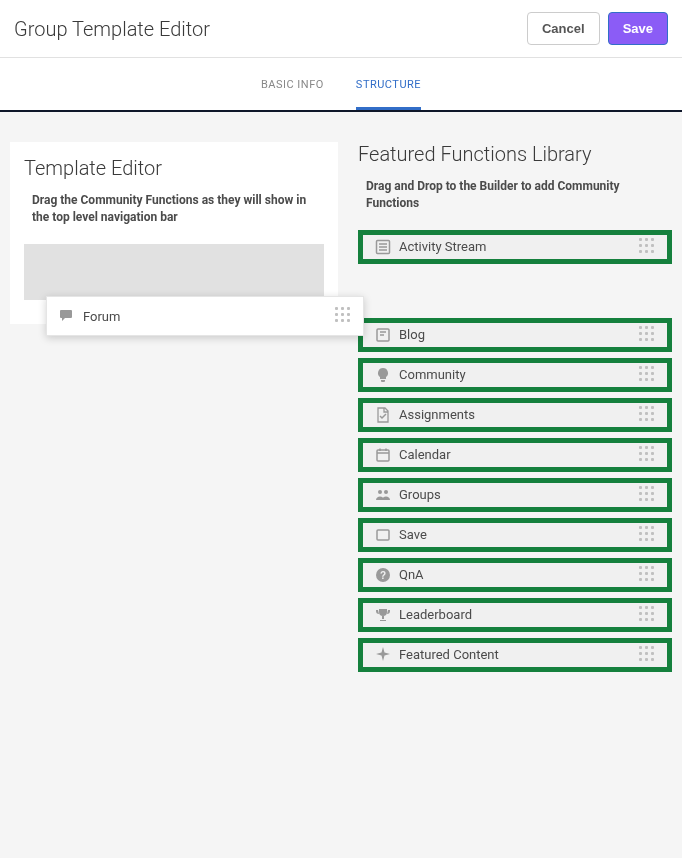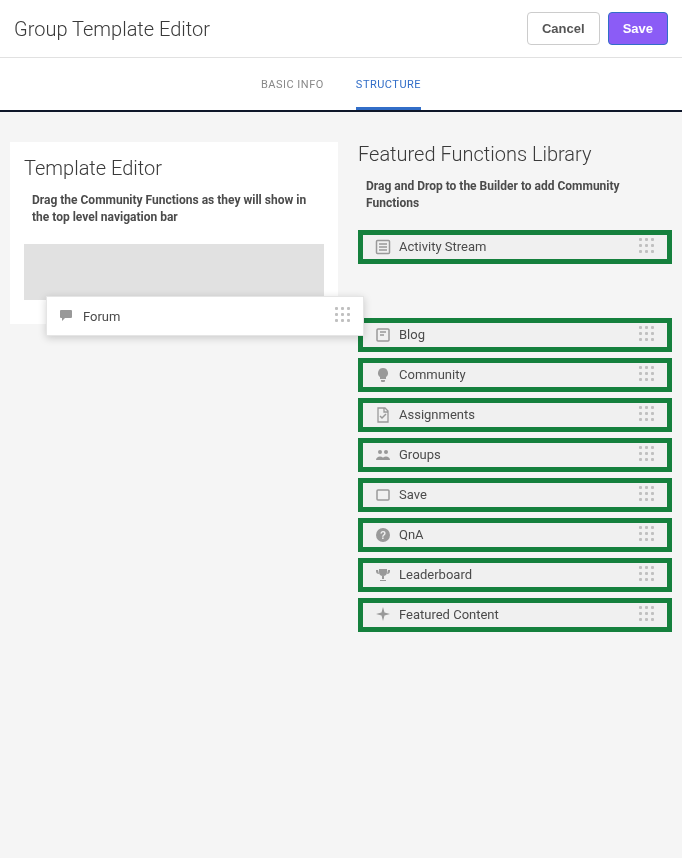--- a/index.html
+++ b/index.html
@@ -256,20 +256,42 @@
             <i></i>
             <i></i>
             <i></i>
             <i></i>
             <i></i>
             <i></i>
           </span>
         </div>
         <div class="drag-item">
           <span class="icon">
+            <svg width="16" height="16" viewBox="0 0 16 16" fill="none" stroke="#999" stroke-width="1.5">
+              <rect x="2" y="3" width="12" height="11" rx="1"></rect>
+              <line x1="2" y1="6" x2="14" y2="6"></line>
+              <line x1="5" y1="1.5" x2="5" y2="4"></line>
+              <line x1="11" y1="1.5" x2="11" y2="4"></line>
+            </svg>
+          </span>
+          <span class="label">Calendar</span>
+          <span class="drag-handle">
+            <i></i>
+            <i></i>
+            <i></i>
+            <i></i>
+            <i></i>
+            <i></i>
+            <i></i>
+            <i></i>
+            <i></i>
+          </span>
+        </div>
+        <div class="drag-item">
+          <span class="icon">
             <svg width="16" height="16" viewBox="0 0 16 16" fill="#999">
               <circle cx="5" cy="5" r="2"></circle>
               <circle cx="11" cy="5" r="2"></circle>
               <path d="M1 13c0-2 2-3.5 4-3.5s4 1.5 4 3.5zM7 13c0-2 2-3.5 4-3.5s4 1.5 4 3.5z"></path>
             </svg>
           </span>
           <span class="label">Groups</span>
           <span class="drag-handle">
             <i></i>
             <i></i>

